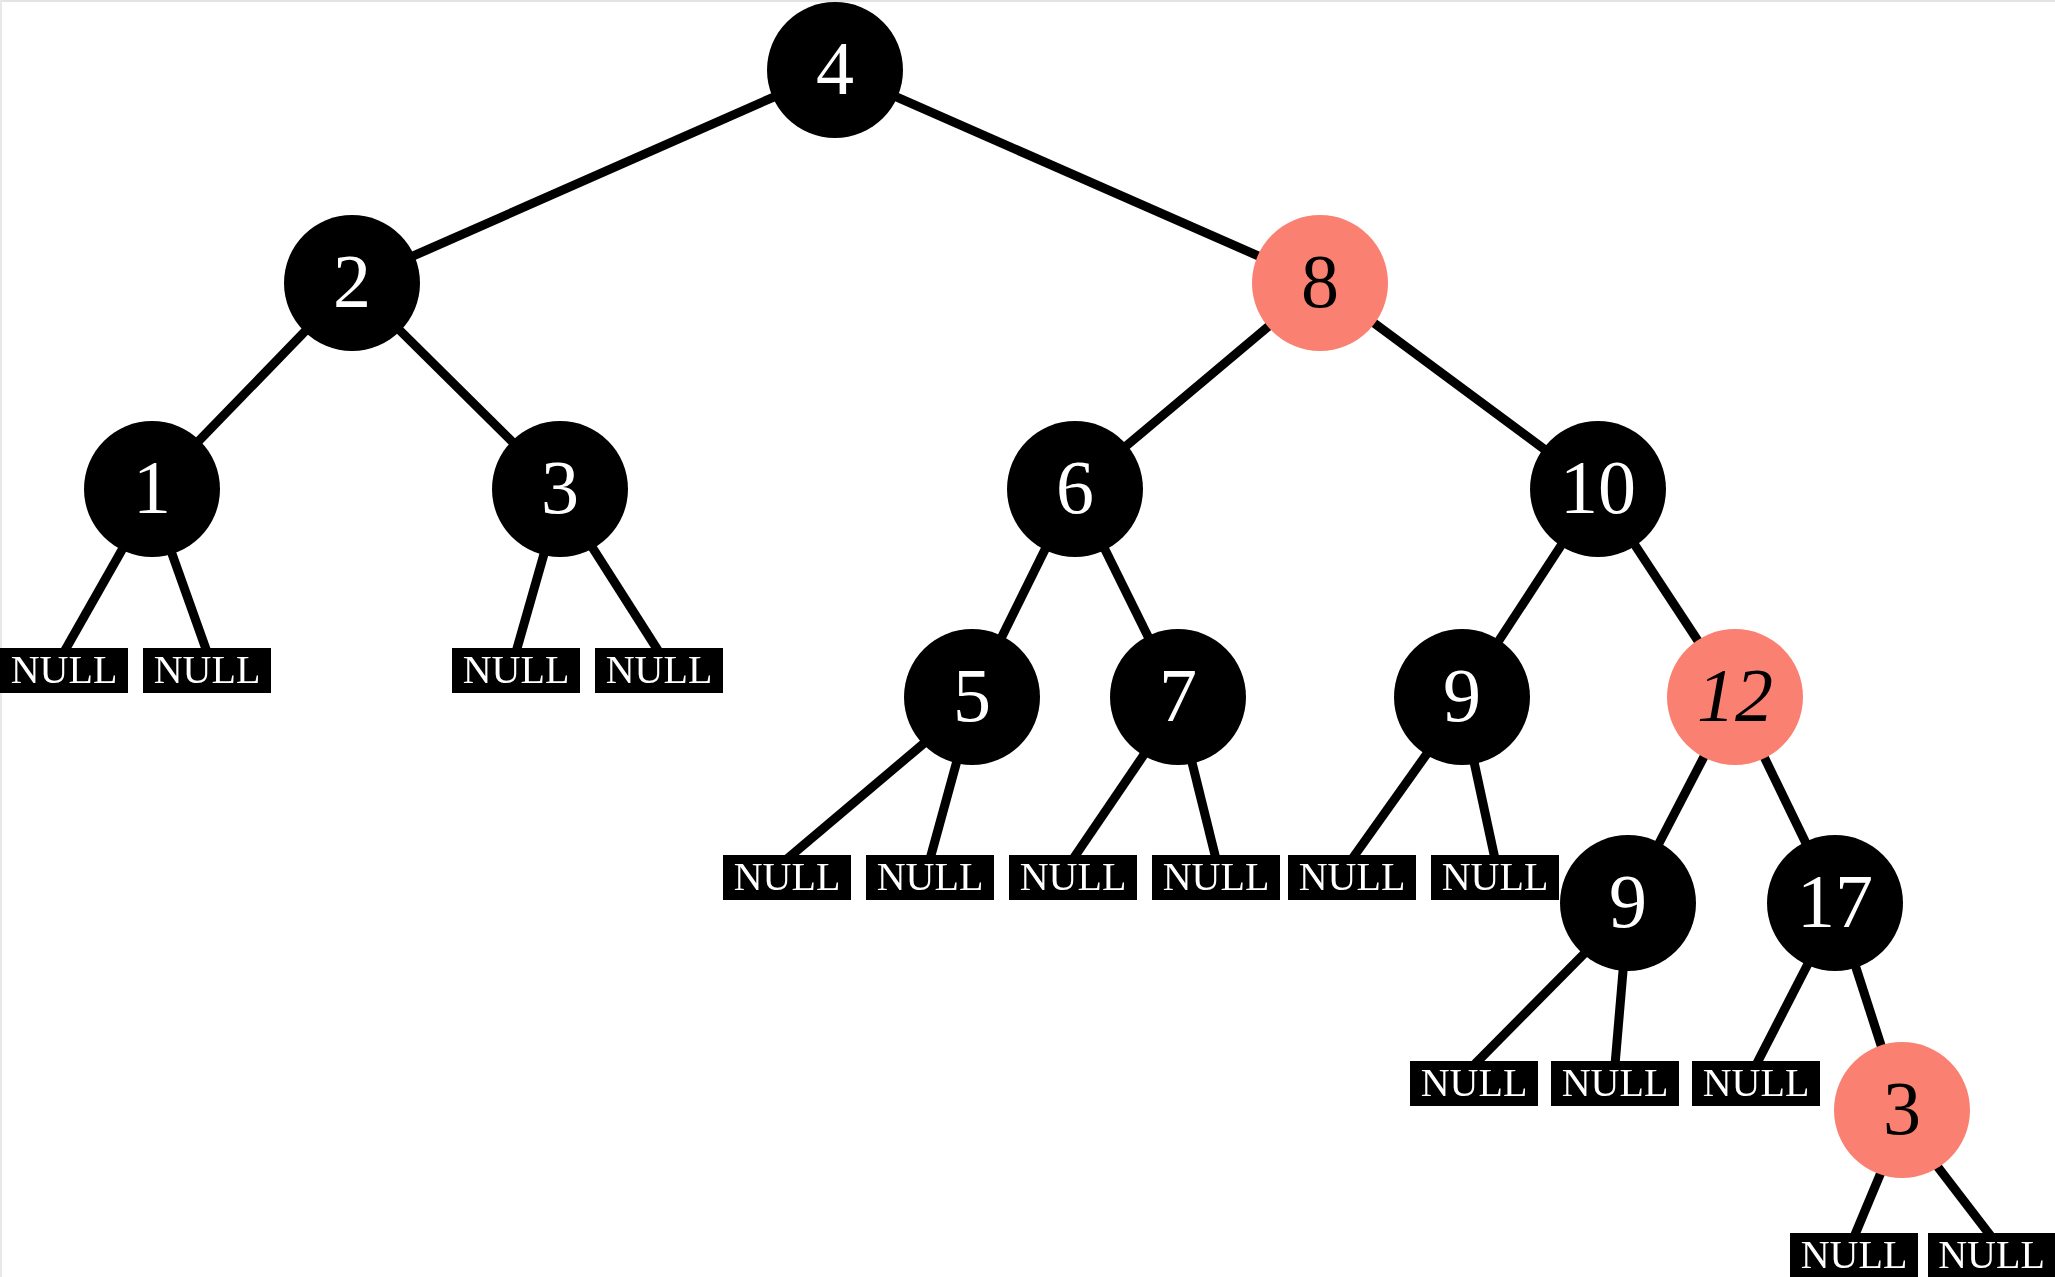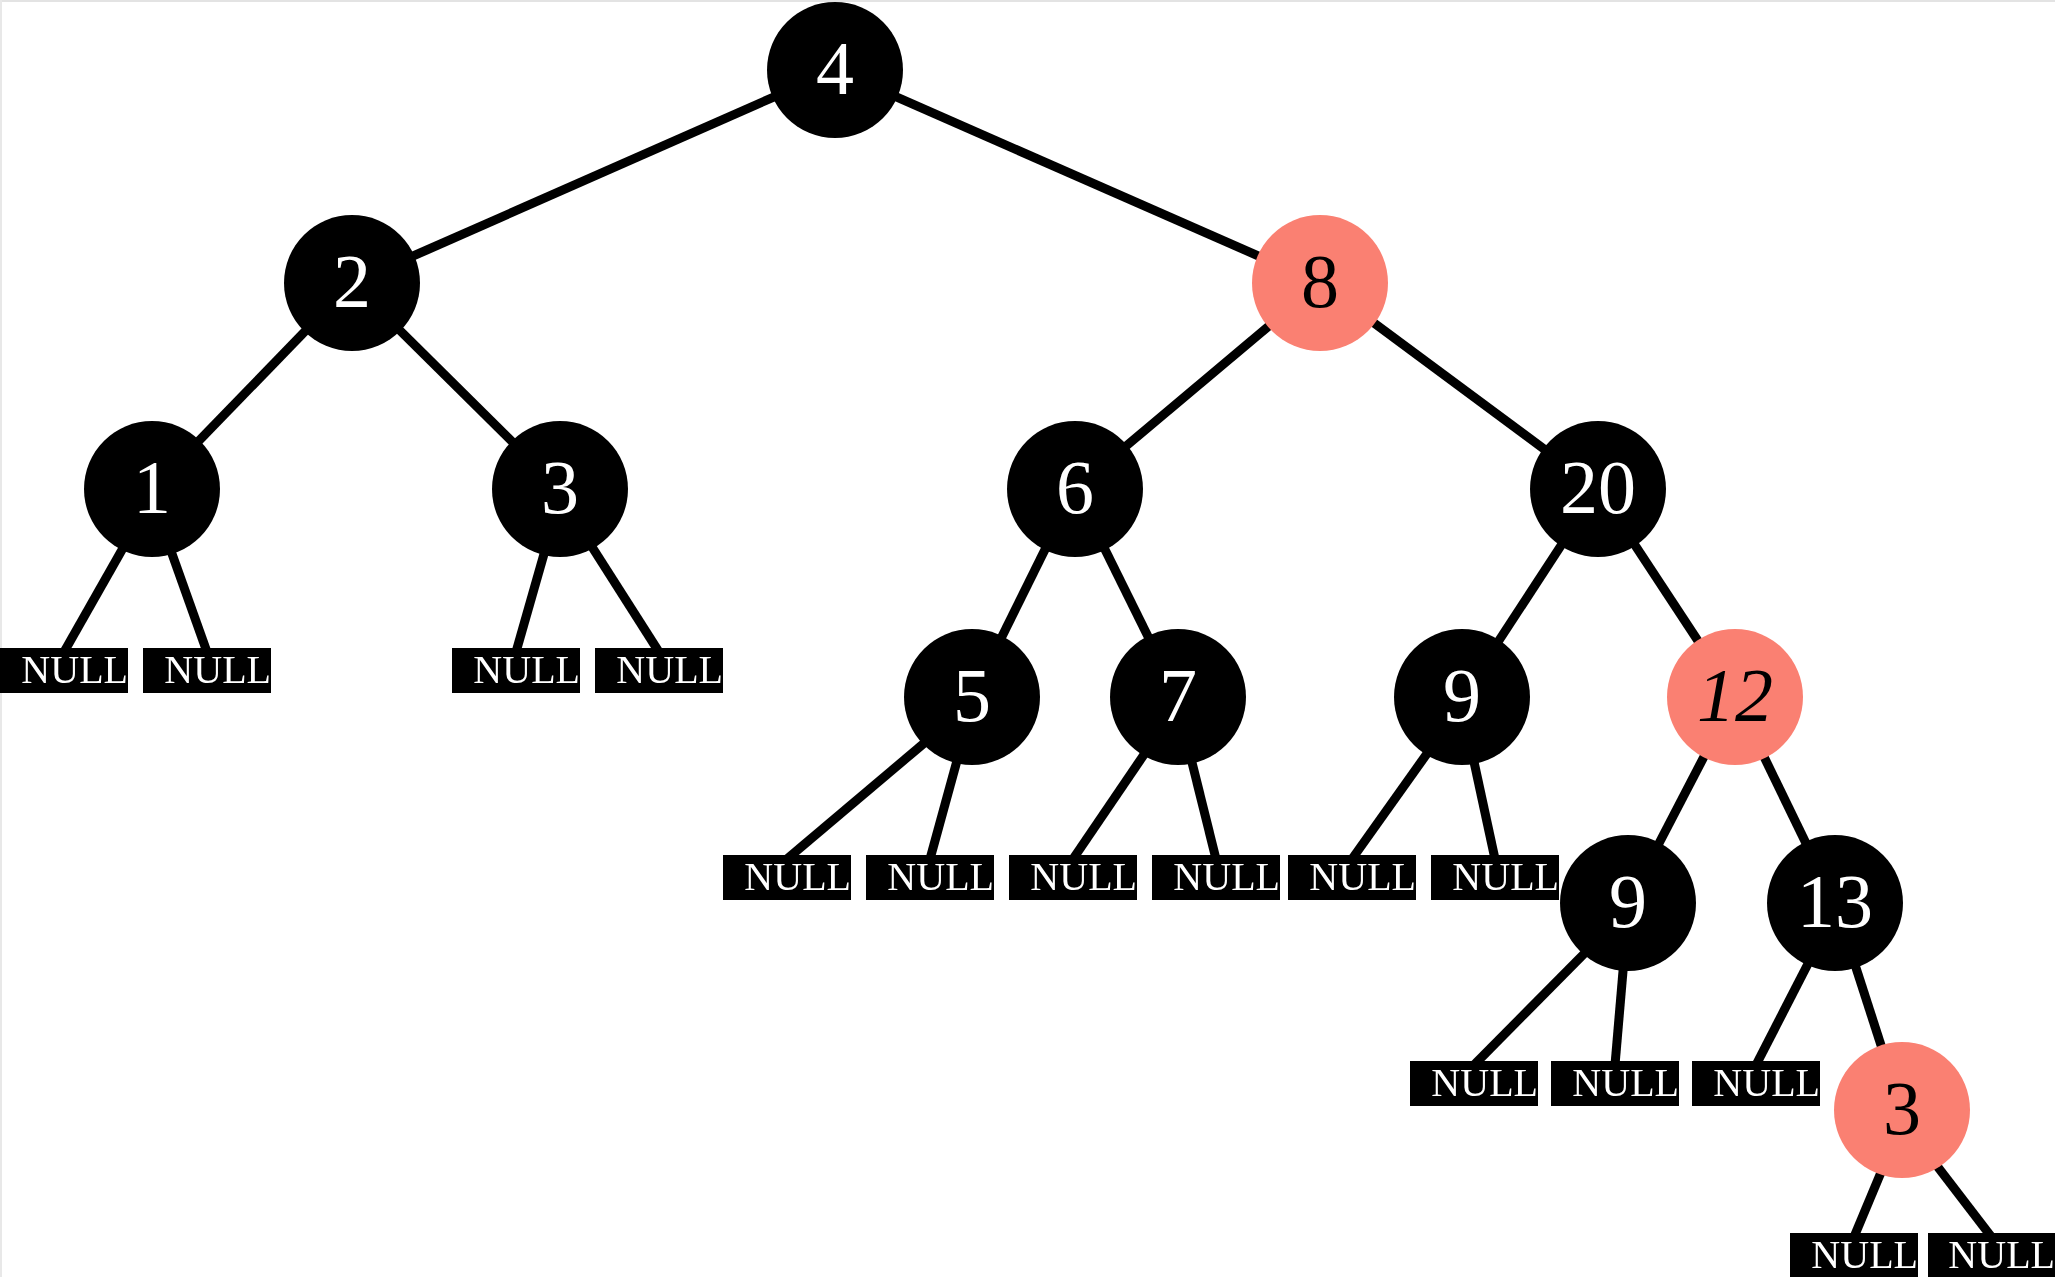--- a/index.html
+++ b/index.html
@@ -46,21 +46,21 @@
     line-height: 1;
     display: block;
     transform: translateY(-2px);
   }
   .nullbox {
     position: absolute;
     background: #000000;
     color: #ffffff;
     display: flex;
     align-items: center;
-    justify-content: flex-end;
+    justify-content: center;
     box-sizing: border-box;
     height: 45px;
     line-height: 1;
   }
   .nullbox-label {
     font-family: "Liberation Serif", "DejaVu Serif", serif;
     font-size: 40px;
     letter-spacing: 0px;
     line-height: 1;
     display: block;
@@ -132,39 +132,39 @@
       <div class="node node-black" style="left: 84px; top: 421px; width: 136px; height: 136px;">
         <span class="node-label">1</span>
       </div>
       <div class="node node-black" style="left: 492px; top: 421px; width: 136px; height: 136px;">
         <span class="node-label">3</span>
       </div>
       <div class="node node-black" style="left: 1007px; top: 421px; width: 136px; height: 136px;">
         <span class="node-label">6</span>
       </div>
       <div class="node node-black" style="left: 1530px; top: 421px; width: 136px; height: 136px;">
-        <span class="node-label">20</span>
+        <span class="node-label">10</span>
       </div>
       <div class="node node-black" style="left: 904px; top: 629px; width: 136px; height: 136px;">
         <span class="node-label">5</span>
       </div>
       <div class="node node-black" style="left: 1110px; top: 629px; width: 136px; height: 136px;">
         <span class="node-label">7</span>
       </div>
       <div class="node node-black" style="left: 1394px; top: 629px; width: 136px; height: 136px;">
         <span class="node-label">9</span>
       </div>
       <div class="node node-red" style="left: 1667px; top: 629px; width: 136px; height: 136px; font-style: italic;">
         <span class="node-label">12</span>
       </div>
       <div class="node node-black" style="left: 1560px; top: 835px; width: 136px; height: 136px;">
         <span class="node-label">9</span>
       </div>
       <div class="node node-black" style="left: 1767px; top: 835px; width: 136px; height: 136px;">
-        <span class="node-label">13</span>
+        <span class="node-label">17</span>
       </div>
       <div class="node node-red" style="left: 1834px; top: 1042px; width: 136px; height: 136px;">
         <span class="node-label">3</span>
       </div>
     </div>
   <div id="nulls-layer">
       <div class="nullbox" style="left: 0px; top: 648px; width: 128px;">
         <span class="nullbox-label">NULL</span>
       </div>
       <div class="nullbox" style="left: 143px; top: 648px; width: 128px;">

